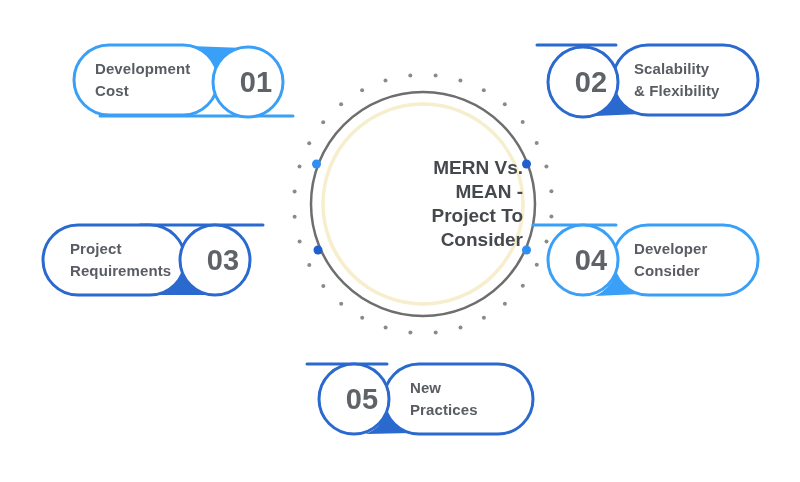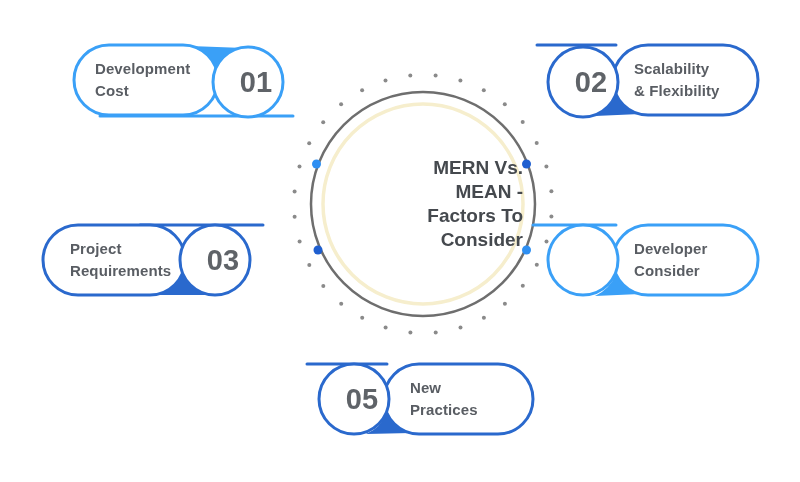--- a/index.html
+++ b/index.html
@@ -93,21 +93,21 @@
       <line x1="307" y1="364" x2="387" y2="364" stroke="currentColor" stroke-width="3" stroke-linecap="round"></line>
       <rect x="384" y="364" width="149" height="70" rx="35" fill="#ffffff" stroke="currentColor" stroke-width="3"></rect>
       <path d="M 387,412 Q 381,428 366,434 L 411,433 Q 394,428 387,412 Z" fill="currentColor" stroke="none"></path>
       <circle cx="354" cy="399" r="35" fill="#ffffff" stroke="currentColor" stroke-width="3"></circle>
     </g>
   </svg>
 
   <div class="abs center-title" style="left:323px;top:156px;">
     <div>MERN Vs.</div>
     <div>MEAN -</div>
-    <div>Factors To</div>
+    <div>Project To</div>
     <div>Consider</div>
   </div>
 
   <div class="abs factor-label" style="left:95px;top:58px;">
     <div>Development</div>
     <div>Cost</div>
   </div>
   <div class="abs factor-label" style="left:634px;top:58px;">
     <div>Scalability</div>
     <div>&amp; Flexibility</div>
@@ -121,15 +121,16 @@
     <div>Consider</div>
   </div>
   <div class="abs factor-label" style="left:410px;top:377px;">
     <div>New</div>
     <div>Practices</div>
   </div>
 
   <div class="abs factor-number" style="left:213px;top:63px;">01</div>
   <div class="abs factor-number" style="left:548px;top:63px;">02</div>
   <div class="abs factor-number" style="left:180px;top:241px;">03</div>
+  <div class="abs factor-number" style="left:548px;top:241px;">04</div>
   <div class="abs factor-number" style="left:319px;top:380px;">05</div>
 
 </div>
 
 </body></html>

